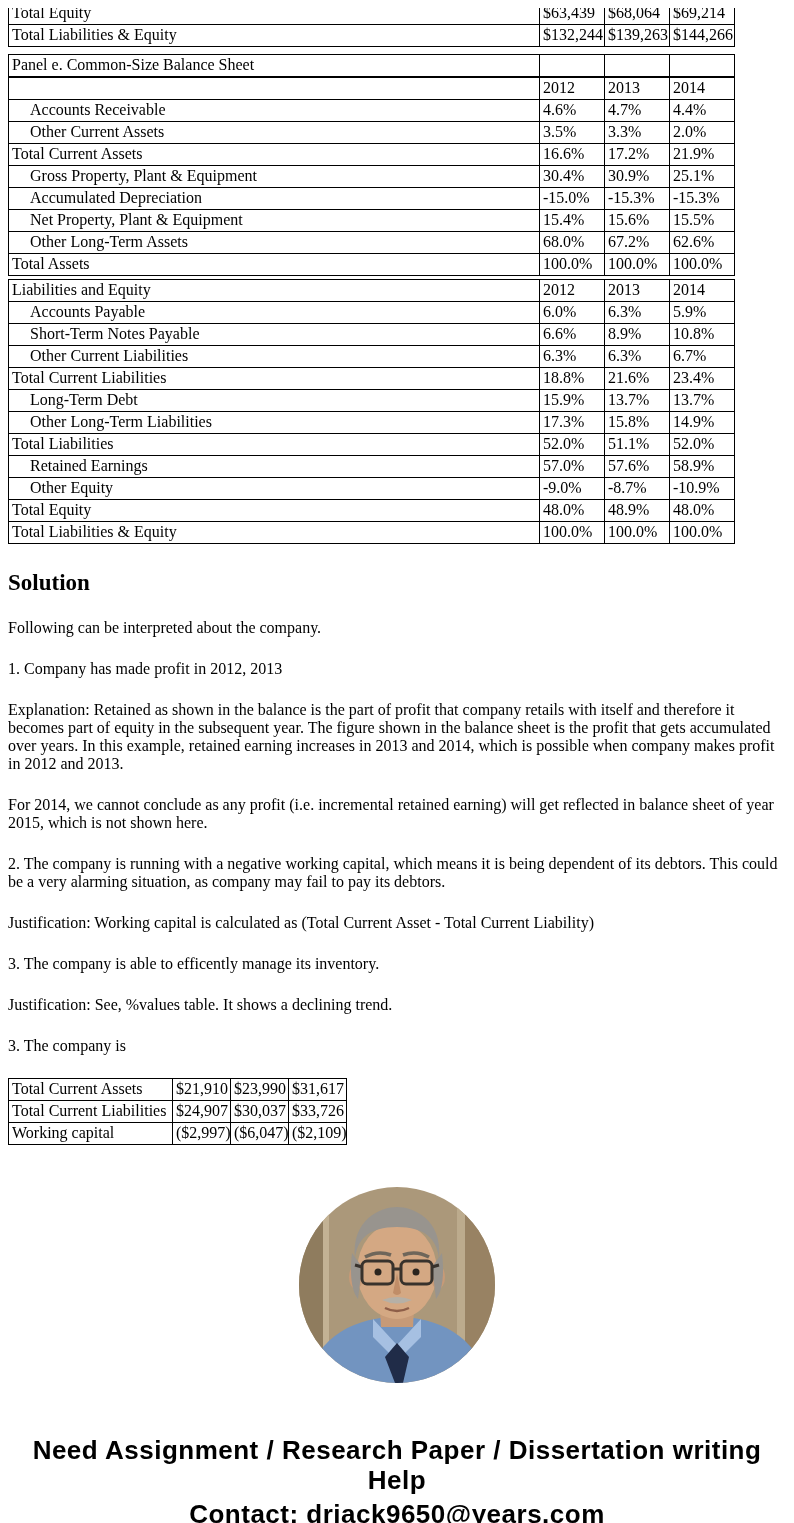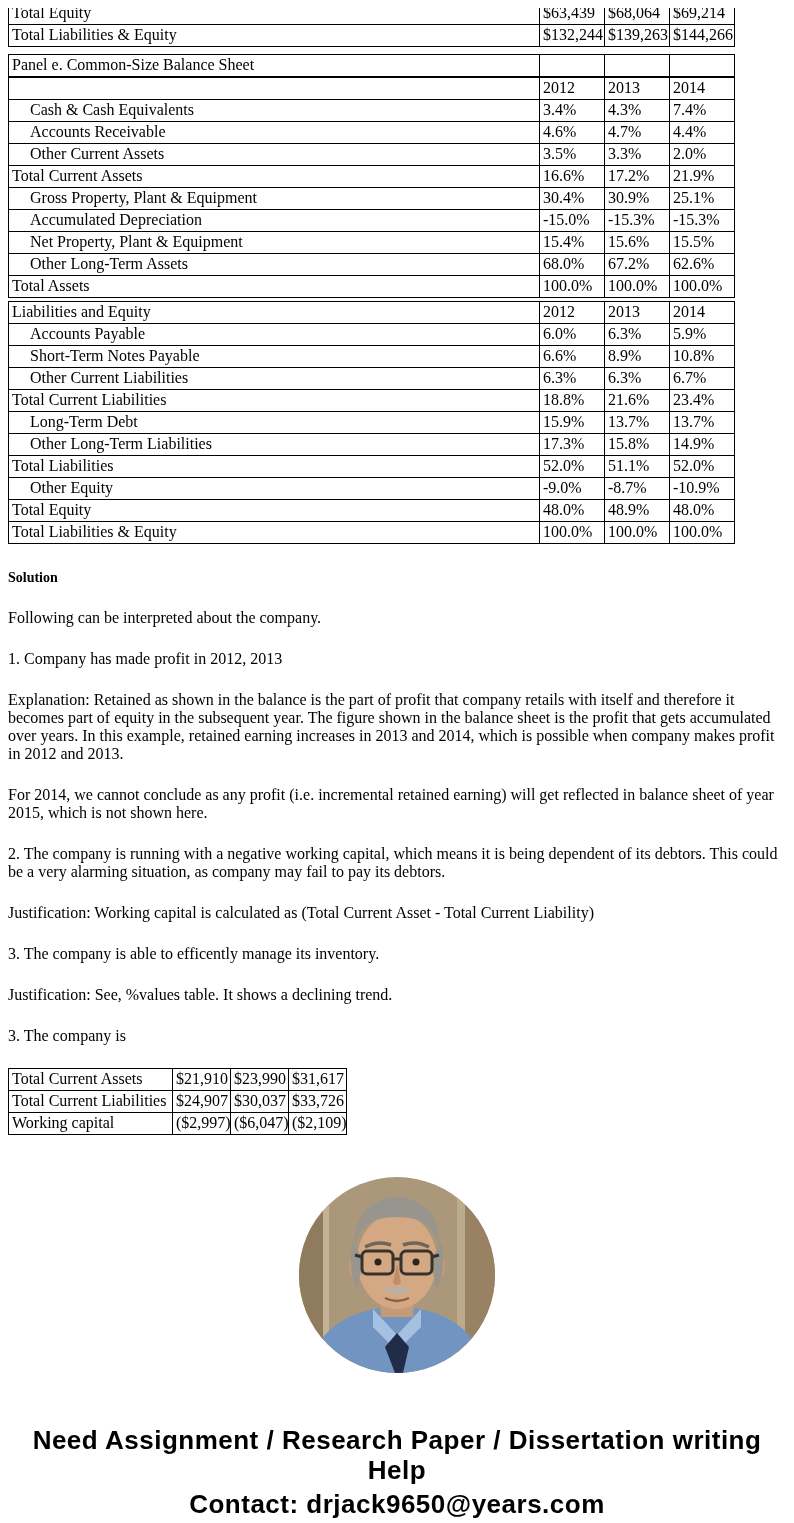--- a/index.html
+++ b/index.html
@@ -27,21 +27,21 @@
   .bs col.c-val   { width: 65px; }
   .wc { width: 338px; }
   .wc col.c-label { width: 164px; }
   .wc col.c-val   { width: 58px; }
   .ind { padding-left: 21px; }
   .t-dollar { margin: -6px 0 7px 0; }
   .t-panel  { margin: 0; }
   .t-assets { margin: 0; }
   .t-liab   { margin: 3px 0 0 0; }
   h3.sol-head {
-    font-size: 14px;
+    font-size: 23px;
     font-weight: bold;
     margin: 26px 0 16px 0;
   }
   p.sol-par { margin: 23px 0; line-height: 18px; }
   .wc-wrap { margin-top: 20px; }
   .photo-wrap { margin-top: 42px; text-align: center; }
   .photo-wrap svg { display: inline-block; vertical-align: top; }
   .footer {
     margin-top: 52px;
     text-align: center;
@@ -105,26 +105,20 @@
       <col class="c-val">
     </colgroup>
   <tbody>
       <tr>
     <td></td>
     <td>2012</td>
     <td>2013</td>
     <td>2014</td>
   </tr>
   <tr>
-    <td class="ind">Cash &amp; Cash Equivalents</td>
-    <td>3.4%</td>
-    <td>4.3%</td>
-    <td>7.4%</td>
-  </tr>
-  <tr>
     <td class="ind">Accounts Receivable</td>
     <td>4.6%</td>
     <td>4.7%</td>
     <td>4.4%</td>
   </tr>
   <tr>
     <td class="ind">Other Current Assets</td>
     <td>3.5%</td>
     <td>3.3%</td>
     <td>2.0%</td>
@@ -216,20 +210,26 @@
     <td class="ind">Other Long-Term Liabilities</td>
     <td>17.3%</td>
     <td>15.8%</td>
     <td>14.9%</td>
   </tr>
   <tr>
     <td>Total Liabilities</td>
     <td>52.0%</td>
     <td>51.1%</td>
     <td>52.0%</td>
+  </tr>
+  <tr>
+    <td class="ind">Retained Earnings</td>
+    <td>57.0%</td>
+    <td>57.6%</td>
+    <td>58.9%</td>
   </tr>
   <tr>
     <td class="ind">Other Equity</td>
     <td>-9.0%</td>
     <td>-8.7%</td>
     <td>-10.9%</td>
   </tr>
   <tr>
     <td>Total Equity</td>
     <td>48.0%</td>

